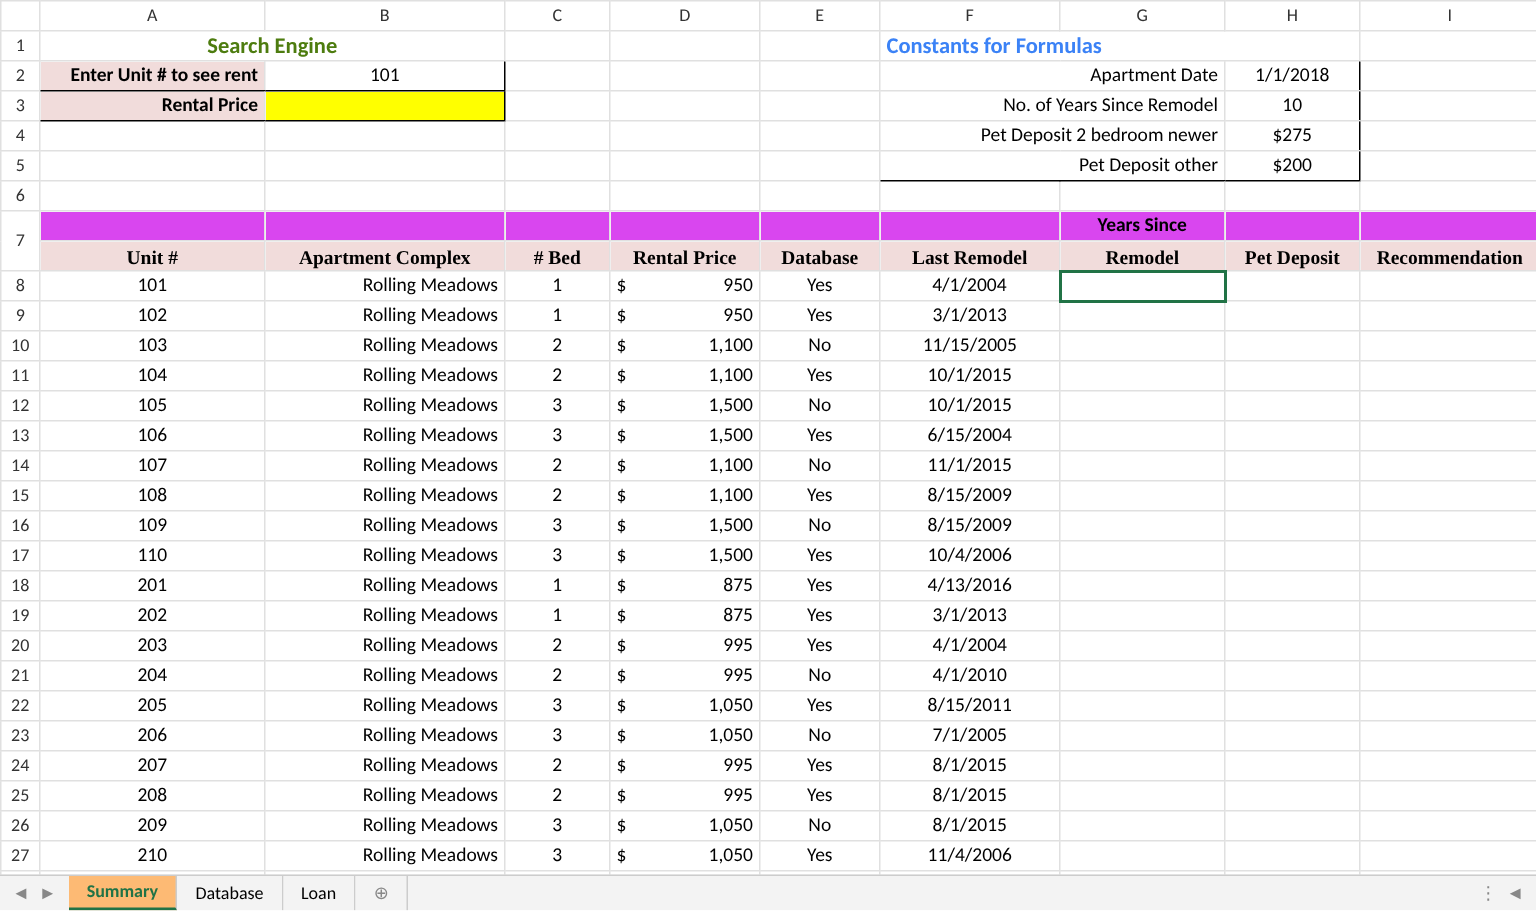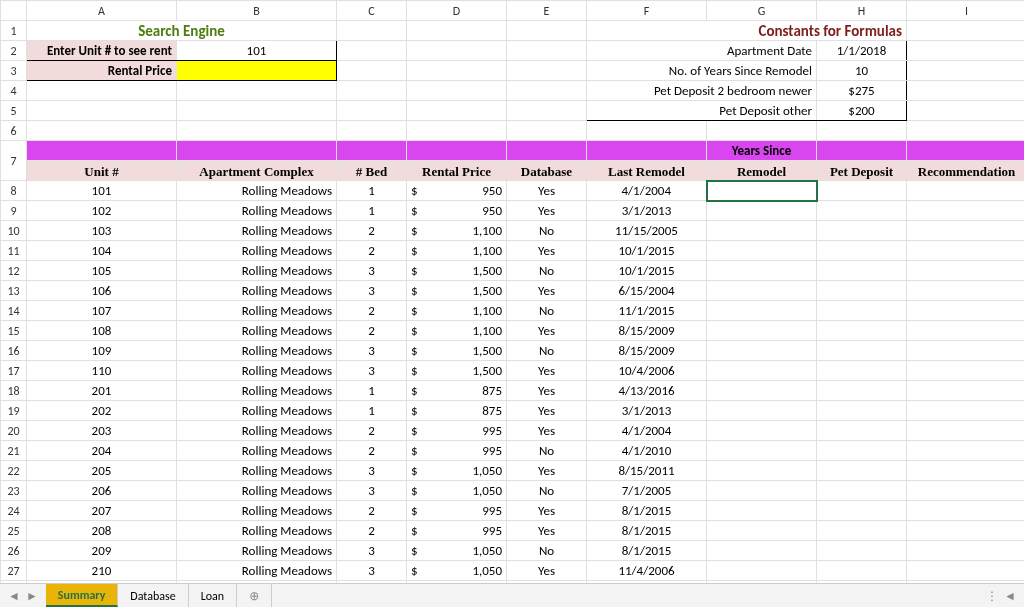--- a/index.html
+++ b/index.html
@@ -14,21 +14,21 @@
   .cB { width: 160px; }
   .cC { width: 70px; }
   .cD { width: 100px; }
   .cE { width: 80px; }
   .cF { width: 120px; }
   .cG { width: 110px; }
   .cH { width: 90px; }
   .cI { width: 120px; }
 
   .title-red { color: #4d7c0f; font-weight: bold; font-size: 15px; text-align: center; }
-  .title-red2 { color: #7f1d1d; font-weight: bold; font-size: 15px; text-align: right; }
+  .title-red2 { color: #3b82f6; font-weight: bold; font-size: 15px; text-align: left; }
 
   .box-border-top { border-top: 1.5px solid #000 !important; }
   .box-border-bottom { border-bottom: 1.5px solid #000 !important; }
   .box-border-left { border-left: 1.5px solid #000 !important; }
   .box-border-right { border-right: 1.5px solid #000 !important; }
   .hline { border-bottom: 1px solid #000 !important; }
 
   .pink { background: #f1dcdb; }
   .yellow { background: #ffff00; }
   .bold { font-weight: bold; }
@@ -39,21 +39,21 @@
   .hdr { background: #f1dcdb; font-weight: bold; text-align: center; vertical-align: bottom; font-family: Liberation Serif, serif; }
   .hdr-top { background: #d946ef; }
 
   .selected-g8 { border: 2px solid #217346 !important; position: relative; }
 
   
   .tabbar { position: absolute; left: 0; right: 0; bottom: 0; height: 24px; background: #f3f3f3; border-top: 1px solid #ccc; display: flex; align-items: stretch; font-size: 12px; }
   .tabnav { display: flex; align-items: center; padding: 0 8px; color: #888; gap: 6px; }
   .tabnav span { cursor: default; }
   .tab { padding: 3px 12px; border-right: 1px solid #ccc; background: #f3f3f3; cursor: default; display:flex; align-items:center; }
-  .tab.active { background: #eab308; border-bottom: 2px solid #217346; color: #217346; font-weight: bold; text-align: center; }
+  .tab.active { background: #fdba74; border-bottom: 2px solid #217346; color: #217346; font-weight: bold; text-align: center; }
   .tab.add { color: #888; }
   .scroll-right { margin-left: auto; display:flex; align-items:center; padding: 0 8px; color:#888; gap:6px; }
   .colhead-active { background: #d5e3d5; }
   .price-cell { display:flex; justify-content:space-between; }
 </style>
 </head>
 <body>
 
 <div class="sheet">
 

